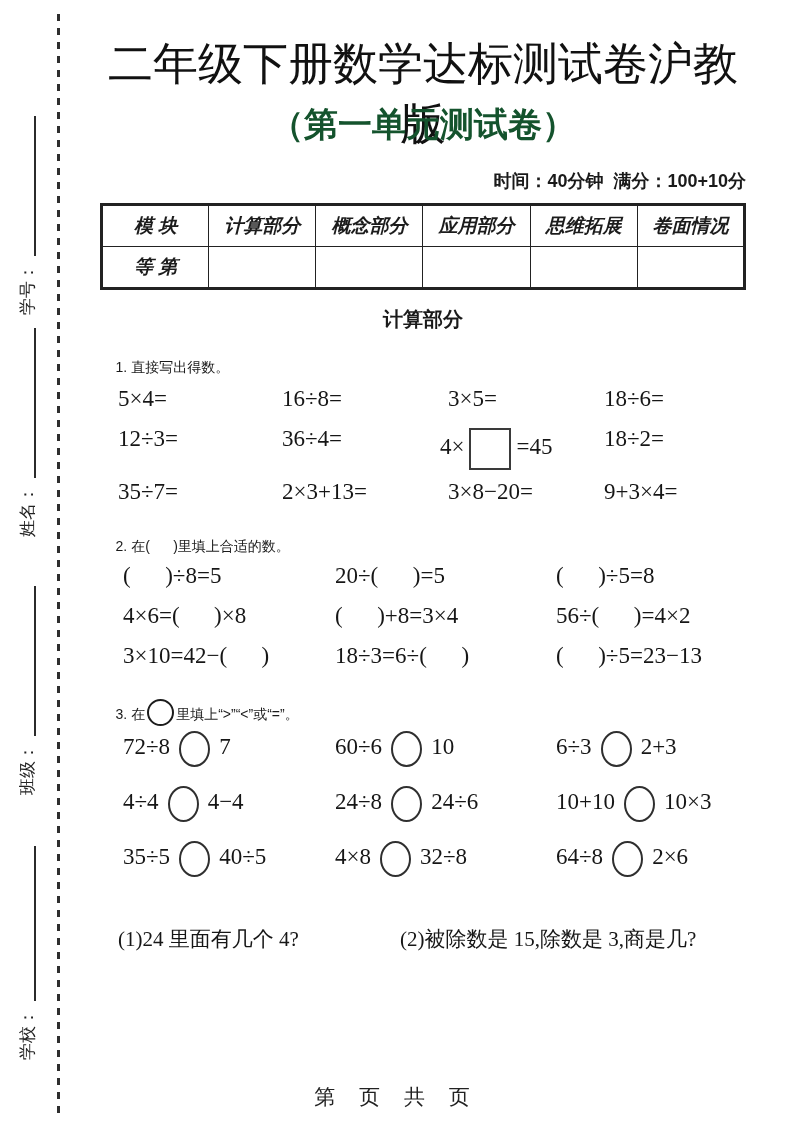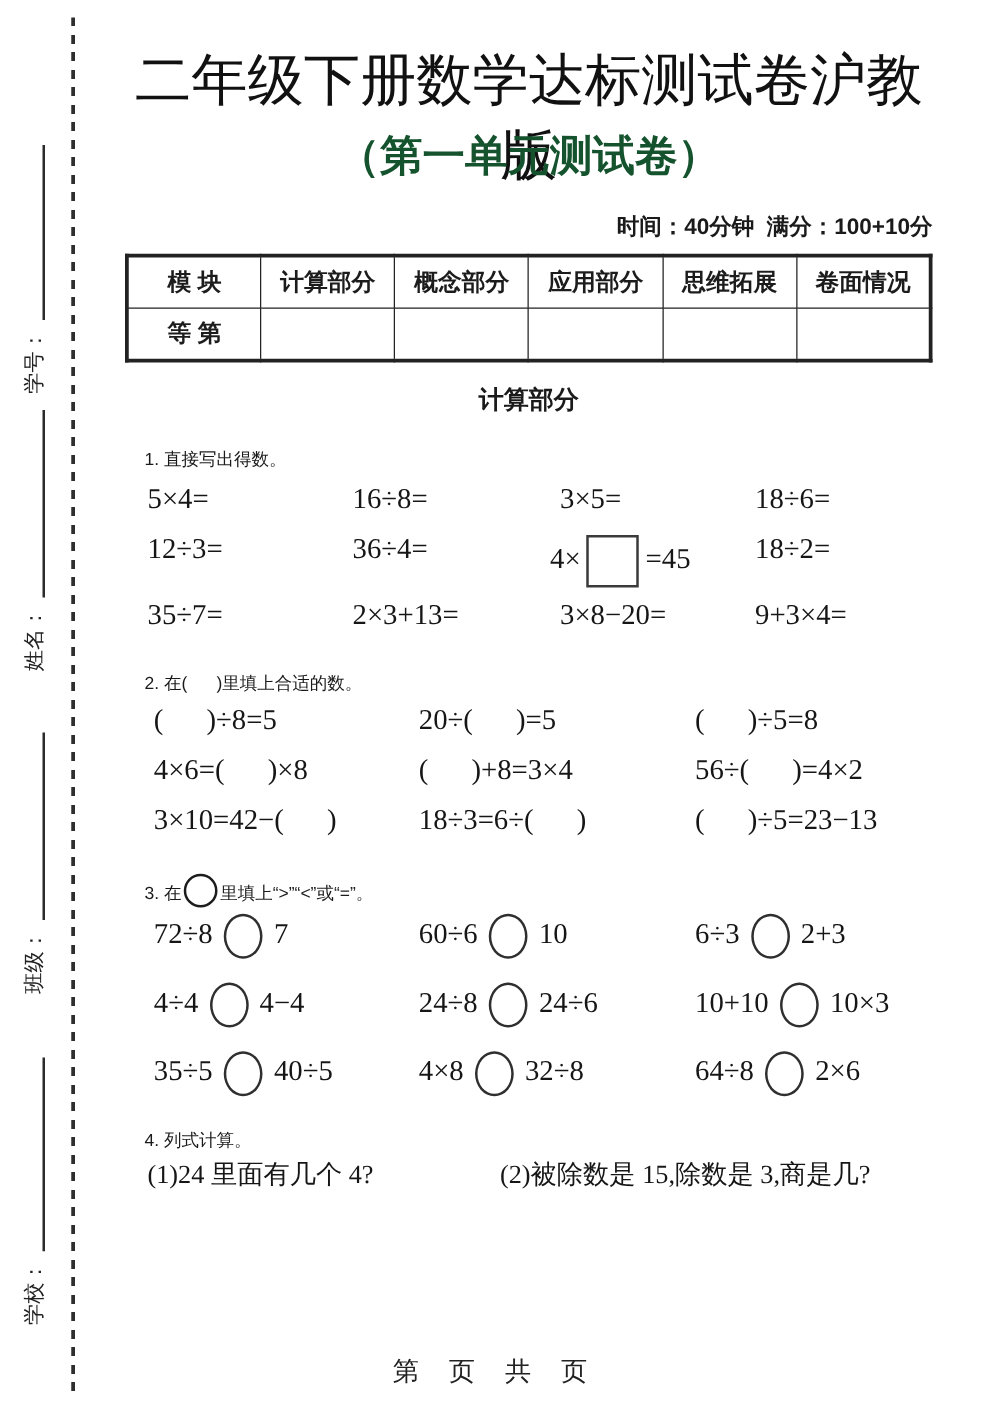--- a/index.html
+++ b/index.html
@@ -37,21 +37,21 @@
 
   .page-title { top:34px; text-align:center; font-size:45px; font-weight:normal; letter-spacing:0px; color:#111; }
   .page-subtitle { top:102px; text-align:center; font-size:34px; font-weight:bold; color:#14532d; }
   .exam-info { top:169px; text-align:right; font-size:18px; font-weight:700; white-space:pre; }
 
   
   .score-table-wrap { top:203px; }
   table.score { width:646px; border-collapse:collapse; table-layout:fixed; border:3px solid #222; }
   table.score td {
     border:1.5px solid #222; height:42px; text-align:center;
-    font-size:19px; font-weight:600; color:#1c1c1c;
+    font-size:19px; font-weight:600; color:#1c1c1c;font-style:italic;
   }
 
   .section-title { top:306px; text-align:center; font-size:20px; font-weight:bold; }
 
   .q-title { font-size:14px; font-weight:normal; white-space:pre; }
   .q1-title { top:343px; } .q2-title { top:522px; } .q3-title { top:683px; } .q4-title { top:888px; }
 
   .row { position:absolute; left:0; right:0; height:0; }
   .q1r1 { top:384px; } .q1r2 { top:424px; } .q1r3 { top:477px; }
   .q2r1 { top:561px; } .q2r2 { top:601px; } .q2r3 { top:641px; }
@@ -191,23 +191,20 @@
     <span class="eq c1"><span>4÷4</span><span class="compare-circle"></span><span>4−4</span></span>
     <span class="eq c2"><span>24÷8</span><span class="compare-circle"></span><span>24÷6</span></span>
     <span class="eq c3"><span>10+10</span><span class="compare-circle"></span><span>10×3</span></span>
   </div>
   <div class="row q23 q3r3">
     <span class="eq c1"><span>35÷5</span><span class="compare-circle"></span><span>40÷5</span></span>
     <span class="eq c2"><span>4×8</span><span class="compare-circle"></span><span>32÷8</span></span>
     <span class="eq c3"><span>64÷8</span><span class="compare-circle"></span><span>2×6</span></span>
   </div>
 
-  <div class="blk q-title q4-title">
-    <span>4.</span><span> </span><span>列式计算。</span>
-  </div>
   <div class="row q4r1">
     <span class="eq q4i1">(1)24 里面有几个 4?</span>
     <span class="eq q4i2">(2)被除数是 15,除数是 3,商是几?</span>
   </div>
 
 </div>
 
 <div class="page-footer">第 页 共 页</div>
 
 </body></html>

